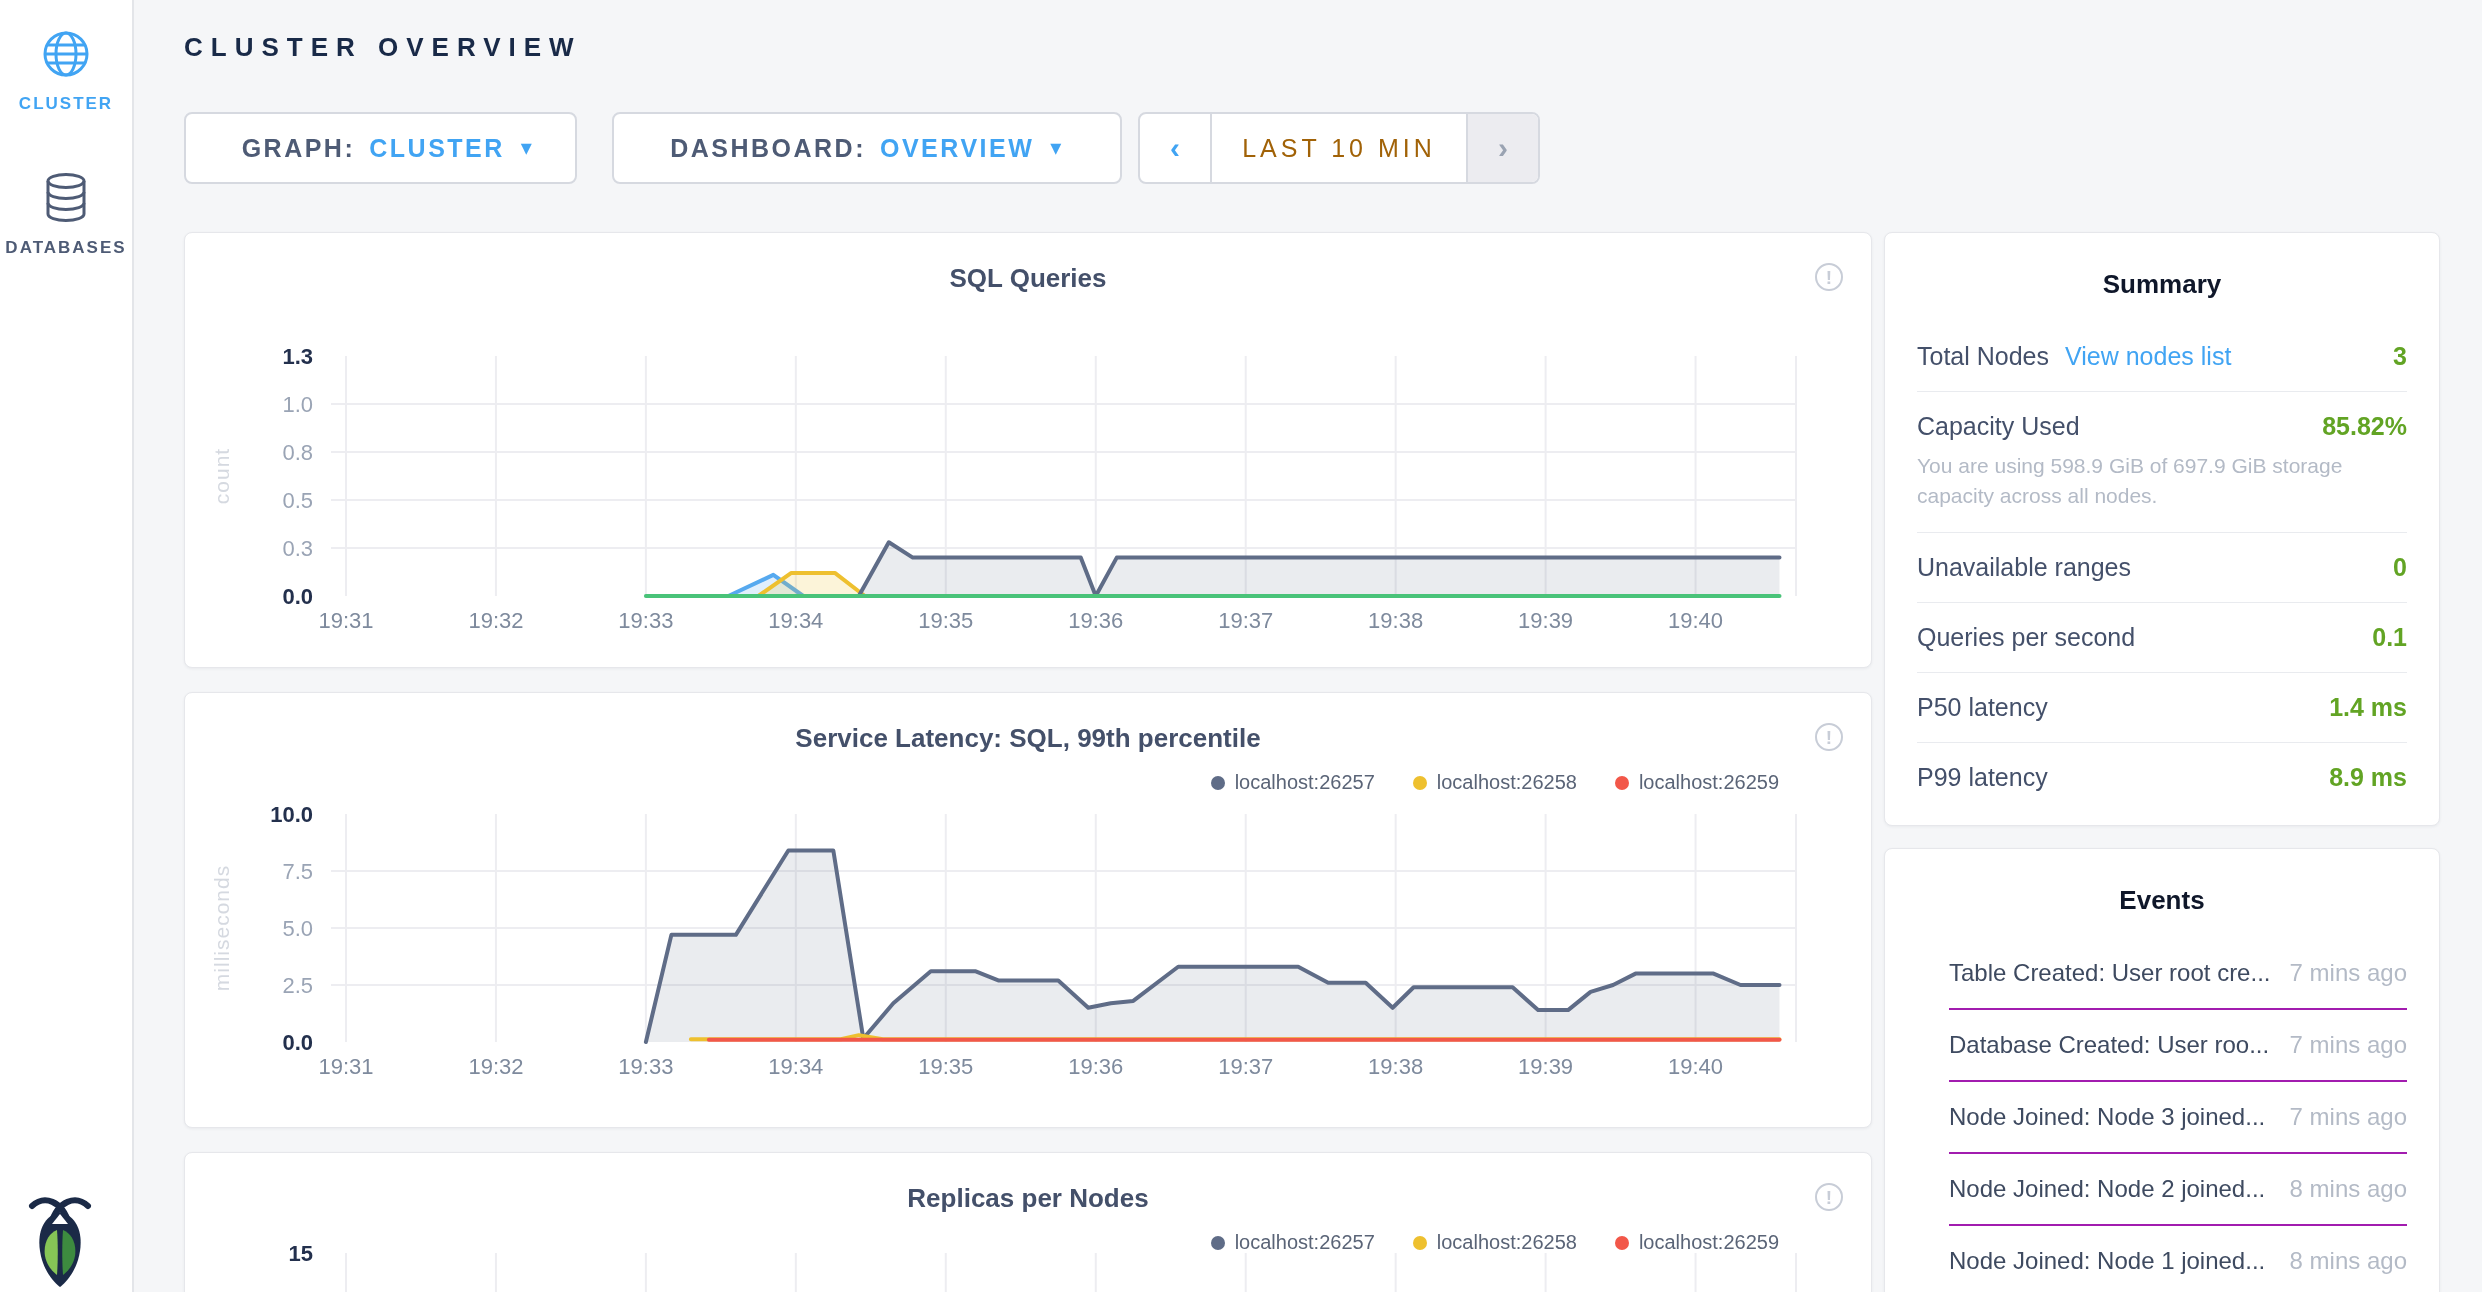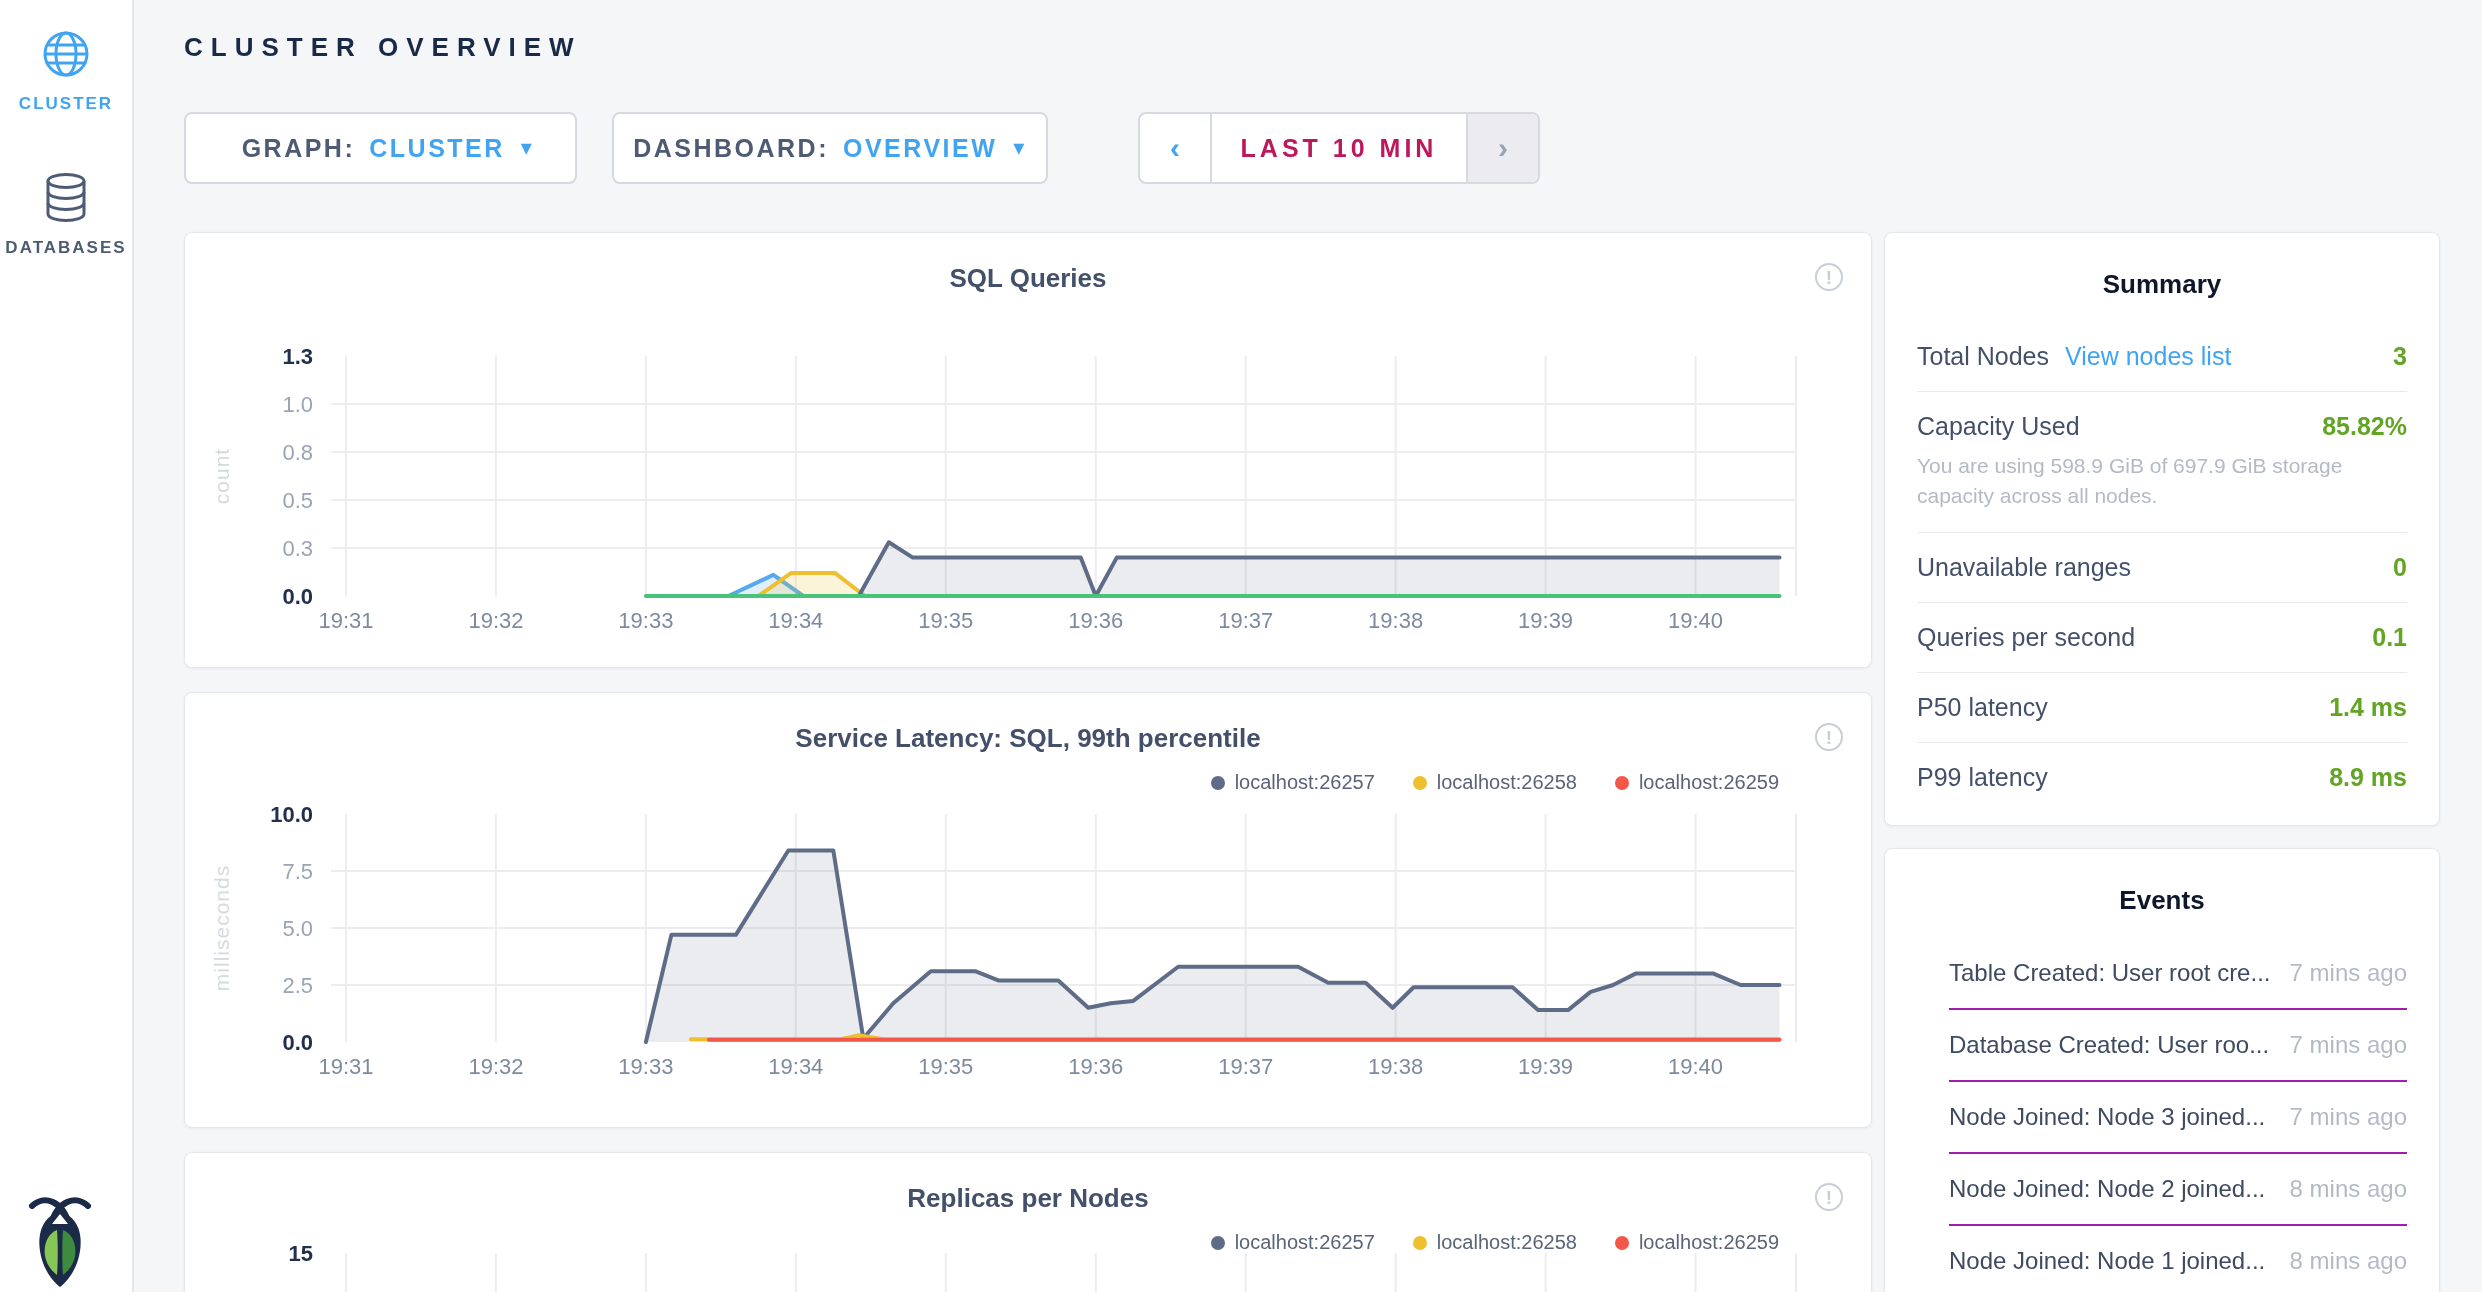--- a/index.html
+++ b/index.html
@@ -32,35 +32,35 @@
   .select-box {
     position:absolute; top:0; height:72px; background:#fff;
     border:2px solid #d6d9e0; border-radius:8px;
     display:flex; align-items:center; justify-content:center;
     font-size:25px; font-weight:bold; letter-spacing:2.5px; cursor:pointer;
   }
   .select-box .sel-label { color:#4e5b75; }
   .select-box .sel-value { color:#41a4f3; margin-left:14px; }
   .select-box .caret { color:#41a4f3; font-size:22px; margin-left:16px; }
   .sel-graph { left:0; width:393px;padding-left:15px; }
-  .sel-dash  { left:428px; width:436px; }
+  .sel-dash  { left:428px; width:510px; }
   .timenav {
     position:absolute; left:954px; top:0; width:402px; height:72px;
     background:#fff; border:2px solid #d6d9e0; border-radius:8px;
     display:flex; overflow:hidden;
   }
   .timenav .tn-btn {
     width:72px; display:flex; align-items:center; justify-content:center;
     font-size:30px; font-weight:bold; cursor:pointer;
   }
   .tn-prev { color:#41a4f3; border-right:2px solid #d6d9e0; }
   .tn-next { color:#9aa3b2; border-left:2px solid #d6d9e0; background:#ececf0; }
   .tn-range {
     flex:1; display:flex; align-items:center; justify-content:center;
-    color:#be185d; font-size:25px; font-weight:bold; letter-spacing:4px; cursor:pointer;
+    color:#a16207; font-size:25px; font-weight:normal; letter-spacing:4px; cursor:pointer;
   }
 
   
   .card {
     position:absolute; background:#fff; border:1px solid #e6e7eb; border-radius:8px;
     box-shadow:0 1px 3px rgba(40,50,70,0.06);
   }
   .chart-card { left:48px; width:1688px; height:436px; }
   .card-sql      { top:232px; }
   .card-latency  { top:692px; }

